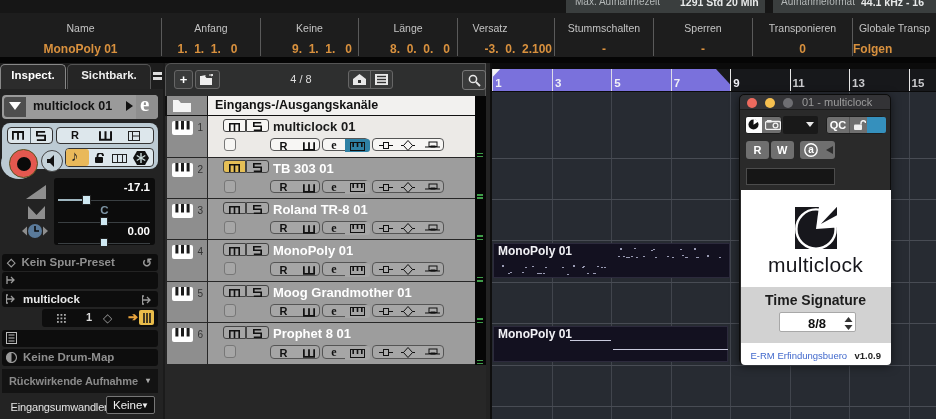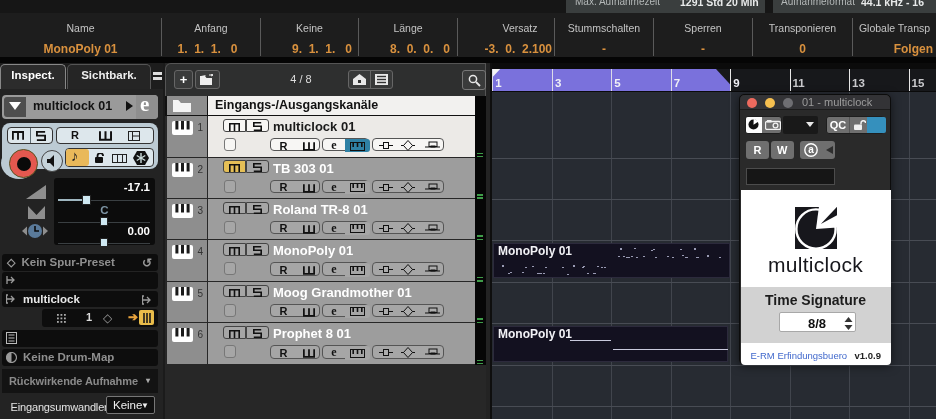--- a/index.html
+++ b/index.html
@@ -35,34 +35,34 @@
  <div class="ab" style="left:358px;top:5px;width:1px;height:38px;background:#5a5a5a"></div>
  <div class="ab" style="left:457px;top:5px;width:1px;height:38px;background:#5a5a5a"></div>
  <div class="ab" style="left:554px;top:5px;width:1px;height:38px;background:#5a5a5a"></div>
  <div class="ab" style="left:653px;top:5px;width:1px;height:38px;background:#5a5a5a"></div>
  <div class="ab" style="left:752px;top:5px;width:1px;height:38px;background:#5a5a5a"></div>
  <div class="ab" style="left:852px;top:5px;width:1px;height:38px;background:#5a5a5a"></div>
  <div class="lb" style="left:0px;width:161px">Name</div>
  <div class="lb" style="left:162px;width:98px">Anfang</div>
  <div class="lb" style="left:261px;width:97px">Keine</div>
  <div class="lb" style="left:359px;width:98px">Länge</div>
- <div class="lb" style="left:472px;width:96px">Versatz</div>
+ <div class="lb" style="left:442px;width:96px">Versatz</div>
  <div class="lb" style="left:555px;width:98px">Stummschalten</div>
  <div class="lb" style="left:654px;width:98px">Sperren</div>
  <div class="lb" style="left:753px;width:99px">Transponieren</div>
  <div class="lb" style="left:853px;width:83px">Globale Transp</div>
  <div class="vl" style="left:0px;width:161px;text-align:center">MonoPoly 01</div>
  <div class="vl" style="left:162px;width:91px;text-align:center">1.&nbsp; 1.&nbsp; 1.&nbsp; &nbsp;0</div>
  <div class="vl" style="left:261px;width:91px;text-align:right">9.&nbsp; 1.&nbsp; 1.&nbsp; &nbsp;0</div>
  <div class="vl" style="left:359px;width:91px;text-align:right">8.&nbsp; 0.&nbsp; 0.&nbsp; &nbsp;0</div>
  <div class="vl" style="left:458px;width:94px;text-align:right">-3.&nbsp; 0.&nbsp; 2.100</div>
  <div class="vl" style="left:555px;width:98px;text-align:center">-</div>
  <div class="vl" style="left:654px;width:98px;text-align:center">-</div>
  <div class="vl" style="left:753px;width:99px;text-align:center">0</div>
- <div class="vl" style="left:853px;width:80px;text-align:right">Folgen</div>
+ <div class="vl" style="left:853px;width:80px;">Folgen</div>
 </div>
 <div class="ab" style="left:0;top:57px;width:936px;height:6px;background:#050505"></div>
 
 <div class="ab" style="left:0;top:63px;width:163px;height:356px;background:#232323" id="inspector">
 
  <div class="ab" style="left:0;top:0;width:163px;height:26px;background:#1d1d1d"></div>
  <div class="ab" style="left:0;top:1px;width:66px;height:25px;background:#2c2c2c;border:1px solid #888;border-bottom:none;border-radius:5px 5px 0 0"></div>
  <div class="ab" style="left:67px;top:1px;width:84px;height:25px;background:#252525;border:1px solid #555;border-bottom:none;border-radius:5px 5px 0 0"></div>
  <div class="ab b" style="left:0;top:6px;width:66px;text-align:center;color:#fff;font-size:11.5px">Inspect.</div>
  <div class="ab b" style="left:67px;top:6px;width:84px;text-align:center;color:#eee;font-size:11.5px">Sichtbark.</div>

